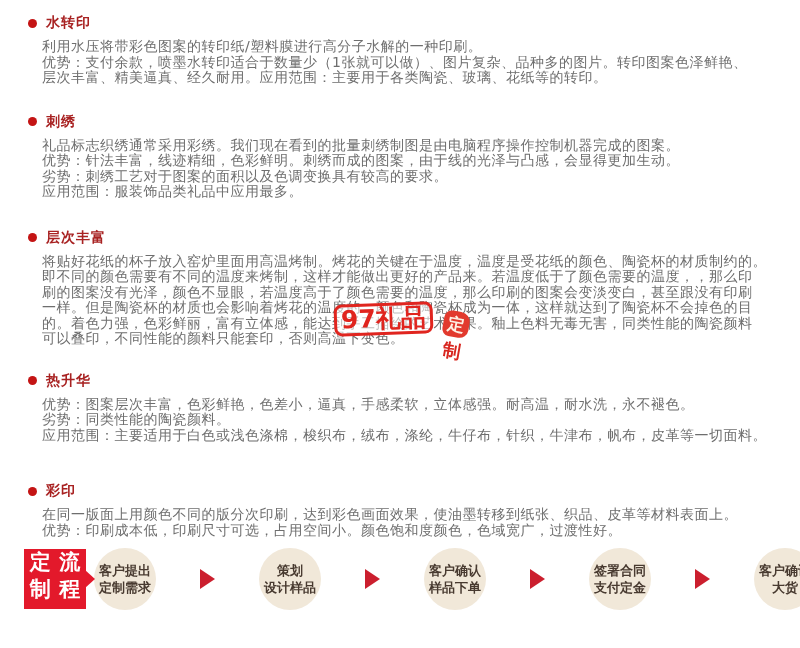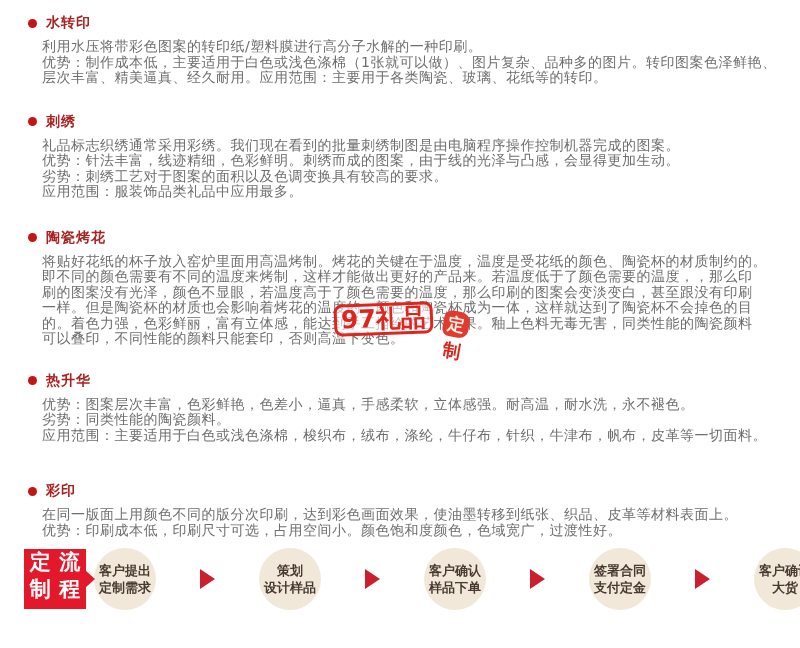--- a/index.html
+++ b/index.html
@@ -79,42 +79,42 @@
 
 <div class="page">
 
   <section class="topic" id="sec1">
     <div class="topic-header">
       <span class="bullet"></span>
       <span class="topic-title">水转印</span>
     </div>
     <div class="topic-body">
       <div class="bodyline">利用水压将带彩色图案的转印纸/塑料膜进行高分子水解的一种印刷。</div>
-      <div class="bodyline">优势：制作成本低，主要适用于白色或浅色涤棉（1张就可以做）、图片复杂、品种多的图片。转印图案色泽鲜艳、</div>
+      <div class="bodyline">优势：支付余款，喷墨水转印适合于数量少（1张就可以做）、图片复杂、品种多的图片。转印图案色泽鲜艳、</div>
       <div class="bodyline">层次丰富、精美逼真、经久耐用。应用范围：主要用于各类陶瓷、玻璃、花纸等的转印。</div>
     </div>
   </section>
 
   <section class="topic" id="sec2">
     <div class="topic-header">
       <span class="bullet"></span>
       <span class="topic-title">刺绣</span>
     </div>
     <div class="topic-body">
       <div class="bodyline">礼品标志织绣通常采用彩绣。我们现在看到的批量刺绣制图是由电脑程序操作控制机器完成的图案。</div>
       <div class="bodyline">优势：针法丰富，线迹精细，色彩鲜明。刺绣而成的图案，由于线的光泽与凸感，会显得更加生动。</div>
       <div class="bodyline">劣势：刺绣工艺对于图案的面积以及色调变换具有较高的要求。</div>
       <div class="bodyline">应用范围：服装饰品类礼品中应用最多。</div>
     </div>
   </section>
 
   <section class="topic" id="sec3">
     <div class="topic-header">
       <span class="bullet"></span>
-      <span class="topic-title">陶瓷烤花</span>
+      <span class="topic-title">层次丰富</span>
     </div>
     <div class="topic-body">
       <div class="bodyline">将贴好花纸的杯子放入窑炉里面用高温烤制。烤花的关键在于温度，温度是受花纸的颜色、陶瓷杯的材质制约的。</div>
       <div class="bodyline">即不同的颜色需要有不同的温度来烤制，这样才能做出更好的产品来。若温度低于了颜色需要的温度，，那么印</div>
       <div class="bodyline">刷的图案没有光泽，颜色不显眼，若温度高于了颜色需要的温度，那么印刷的图案会变淡变白，甚至跟没有印刷</div>
       <div class="bodyline">一样。但是陶瓷杯的材质也会影响着烤花的温度的，颜色和陶瓷杯成为一体，这样就达到了陶瓷杯不会掉色的目</div>
       <div class="bodyline">的。着色力强，色彩鲜丽，富有立体感，能达到手工描绘的艺术效果。釉上色料无毒无害，同类性能的陶瓷颜料</div>
       <div class="bodyline">可以叠印，不同性能的颜料只能套印，否则高温下变色。</div>
     </div>
   </section>

